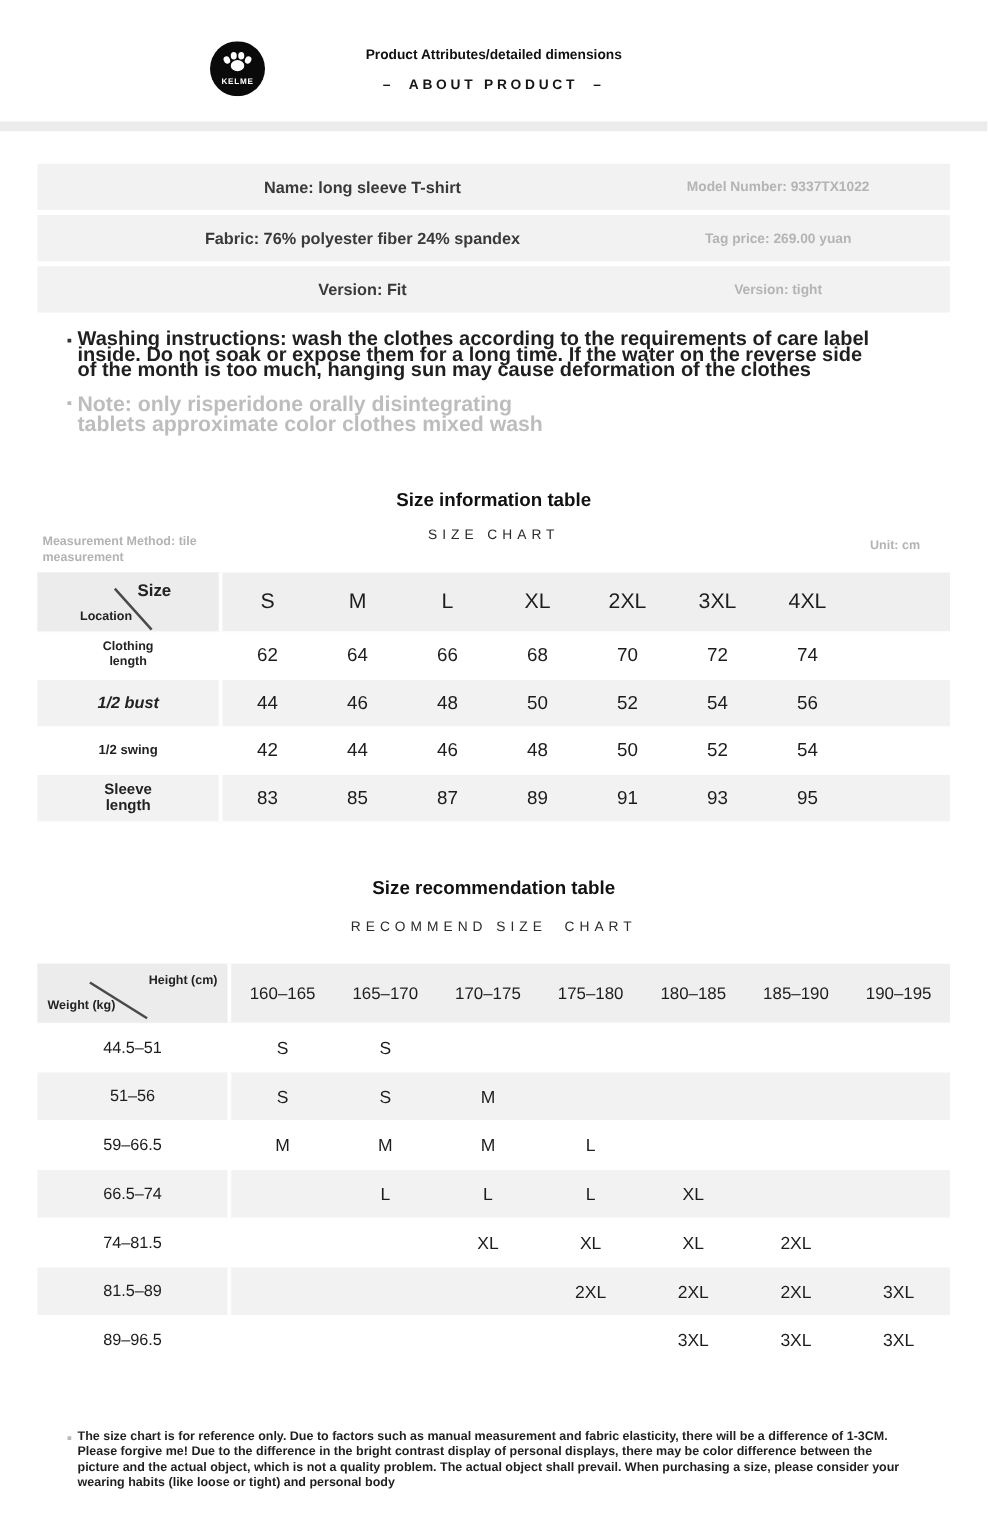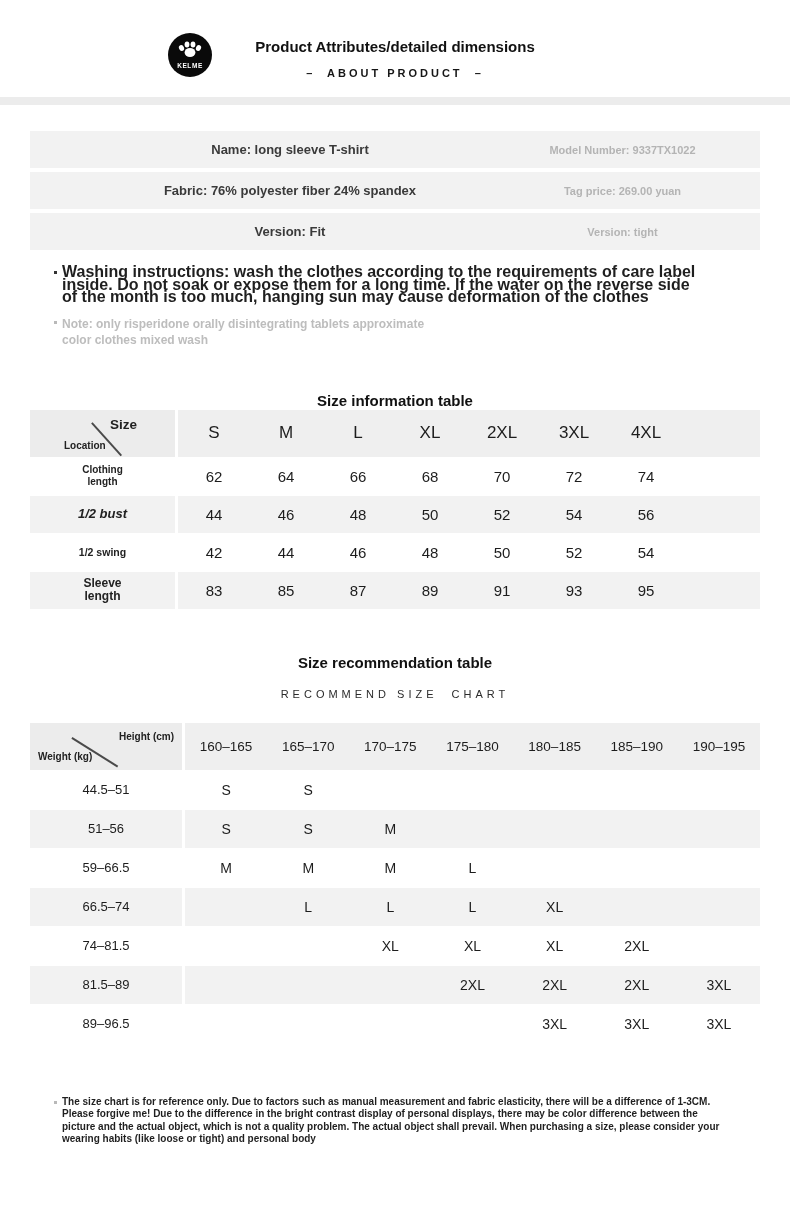--- a/index.html
+++ b/index.html
@@ -4,39 +4,39 @@
 <style>
   *{margin:0;padding:0;box-sizing:border-box;}
   html,body{background:#fff;}
   body{
     width:790px;height:1229px;position:relative;overflow:hidden;
     font-family:"Liberation Sans",sans-serif;color:#222;
   }
   
   .header{position:relative;height:97px;background:#fff;}
   .logo{position:absolute;left:168px;top:33px;width:44px;height:44px;}
-  .title{text-align:center;padding-top:38px;font-size:15px;font-weight:700;color:#111;}
+  .title{text-align:center;padding-top:38px;font-size:11px;font-weight:700;color:#111;}
   .subtitle{text-align:center;margin-top:12px;font-size:11px;font-weight:700;
     letter-spacing:3px;color:#161616;white-space:pre;}
   .divider{height:8px;background:#ececec;}
   
   .content{padding:0 30px;}
   
   .attr-table{margin-top:26px;text-align:center;}
   .attr-row{height:37px;margin-bottom:4px;background:#f2f2f2;display:grid;
     grid-template-columns:455px 1fr;align-items:center;}
   .attr-left{padding-left:65px;font-size:13px;font-weight:700;color:#3a3a3a;}
   .attr-right{font-size:11px;font-weight:700;color:#b4b4b4;}
   
   .wash{position:relative;margin-top:16px;padding-left:32px;}
   .bullet{position:absolute;left:24px;top:5px;width:3px;height:3px;background:#333;}
   .bullet.gray{background:#b9b9b9;}
   .wash-text{width:645px;font-size:16px;font-weight:700;line-height:12.5px;color:#1f1f1f;}
   .note{position:relative;margin-top:12px;padding-left:32px;}
-  .note-text{width:380px;font-size:12px;font-weight:700;line-height:16px;color:#bdbdbd;}
+  .note-text{width:380px;font-size:17px;font-weight:700;line-height:16px;color:#bdbdbd;}
   
   .sec-title{text-align:center;font-size:15px;font-weight:700;color:#111;line-height:18px;}
   .size-sec-title{margin-top:44px;}
   .rec-sec-title{margin-top:44px;}
   .sub-row{position:relative;margin-top:12px;height:36px;}
   .sub-center{text-align:center;font-size:11px;letter-spacing:4px;color:#2b2b2b;
     font-weight:500;white-space:pre;}
   .meta-left{position:absolute;left:4px;top:5px;width:140px;font-size:10px;
     font-weight:700;color:#b3b3b3;line-height:13px;}
   .meta-right{position:absolute;right:24px;top:9px;font-size:10px;font-weight:700;color:#b3b3b3;}
@@ -122,20 +122,25 @@
     <div class="wash-text">Washing instructions: wash the clothes according to the requirements of care label inside. Do not soak or expose them for a long time. If the water on the reverse side of the month is too much, hanging sun may cause deformation of the clothes</div>
   </div>
 
   <div class="note">
     <span class="bullet gray"></span>
     <div class="note-text">Note: only risperidone orally disintegrating tablets approximate color clothes mixed wash</div>
   </div>
 
   <div class="sec-title size-sec-title">Size information table</div>
 
+  <div class="sub-row">
+    <div class="meta-left">Measurement Method: tile measurement</div>
+    <div class="sub-center">SIZE CHART</div>
+    <div class="meta-right">Unit: cm</div>
+  </div>
 
   <div class="size-table">
       <div class="t-row s-grid head">
         <div class="t-corner s-corner">
           <div class="diag"></div>
           <div class="corner-top">Size</div>
           <div class="corner-bottom">Location</div>
         </div>
         <div class="t-cell s-head-cell">S</div>
         <div class="t-cell s-head-cell">M</div>

